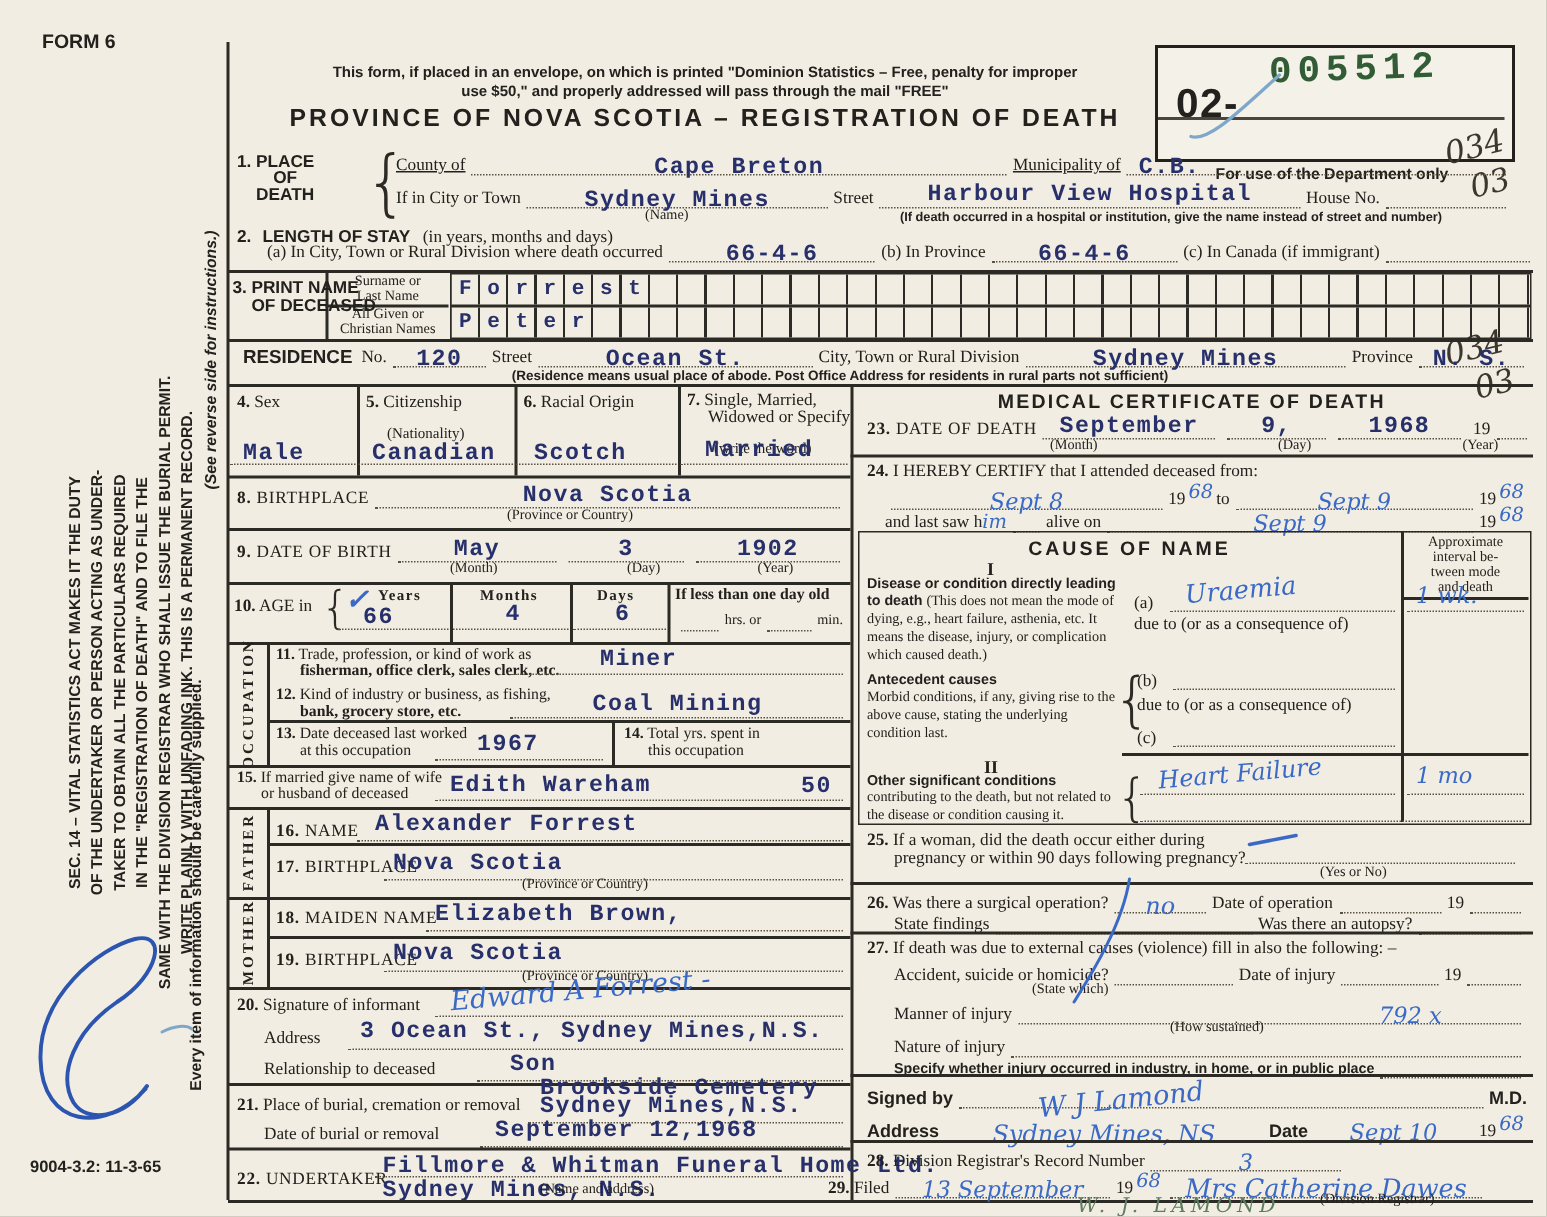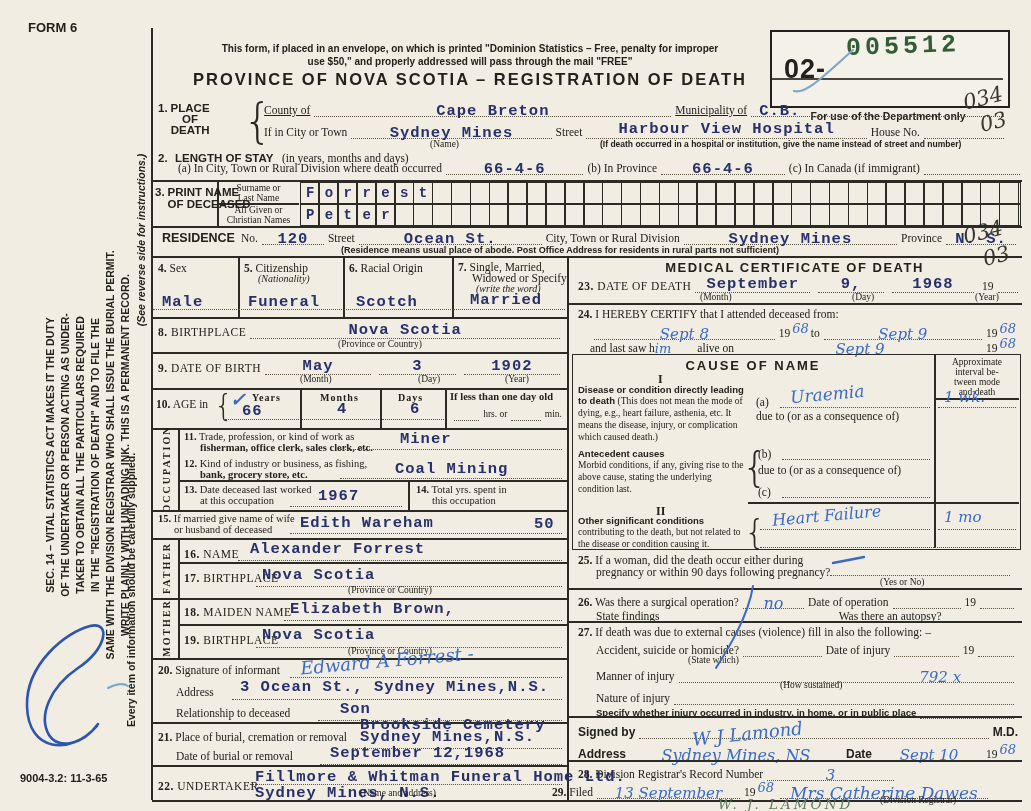--- a/index.html
+++ b/index.html
@@ -7,21 +7,21 @@
         font-family:"Liberation Sans",sans-serif;color:#23211d;}
   .abs{position:absolute;}
   
   .hl{position:absolute;background:#2c2a25;height:1.5px;}
   .hl.thick{height:2px;}
   .vl{position:absolute;background:#2c2a25;width:1.5px;}
   
   .s  {font-family:"Liberation Serif",serif;font-size:11.5px;}
   .sb {font-family:"Liberation Serif",serif;font-size:11.5px;font-weight:bold;}
   .ss {font-family:"Liberation Serif",serif;font-size:9.5px;}
-  .si {font-family:"Liberation Serif",serif;font-size:10px;font-style:italic;}
+  .si {font-family:"Liberation Serif",serif;font-size:10px;margin-top:11px;}
   .bs {font-family:"Liberation Sans",sans-serif;font-weight:bold;font-size:11.5px;}
   .bss{font-family:"Liberation Sans",sans-serif;font-weight:bold;font-size:9px;}
   .caps{text-transform:none;letter-spacing:.5px;}
   
   .t{font-family:"Liberation Mono","DejaVu Sans Mono",monospace;font-weight:bold;
      color:#28306b;font-size:15px;letter-spacing:1px;white-space:nowrap;}
   .t.big{font-size:15.5px;}
   
   .h{font-family:"DejaVu Serif",serif;font-style:italic;color:#3a6ac5;font-size:15px;white-space:nowrap;}
   .h.sig{font-size:18px;display:inline-block;transform:rotate(-5deg);}
@@ -204,21 +204,21 @@
   <div class="vl" style="left:238px;top:256px;height:61px;"></div>
   <div class="vl" style="left:343px;top:256px;height:61px;"></div>
   <div class="vl" style="left:452px;top:256px;height:61px;"></div>
   <div class="hl" style="left:152px;top:317px;width:415px;"></div>
 
   <div class="abs s" style="left:158px;top:262px;"><b>4.</b> <span>Sex</span></div>
   <div class="abs t big" style="left:162px;top:293px;">Male</div>
 
   <div class="abs s" style="left:244px;top:262px;"><b>5.</b> <span>Citizenship</span></div>
   <div class="abs si" style="left:258px;top:273px;">(Nationality)</div>
-  <div class="abs t big" style="left:248px;top:293px;">Funeral</div>
+  <div class="abs t big" style="left:248px;top:293px;">Canadian</div>
 
   <div class="abs s" style="left:349px;top:262px;"><b>6.</b> <span>Racial Origin</span></div>
   <div class="abs t big" style="left:356px;top:293px;">Scotch</div>
 
   <div class="abs" style="left:458px;top:261px;">
     <div class="s"><b>7.</b> <span>Single, Married,</span></div>
     <div class="s" style="margin-left:14px;line-height:10px;">Widowed or Specify</div>
     <div class="si" style="margin-left:18px;">(write the word)</div>
   </div>
   <div class="abs t big" style="left:470px;top:291px;">Married</div>

